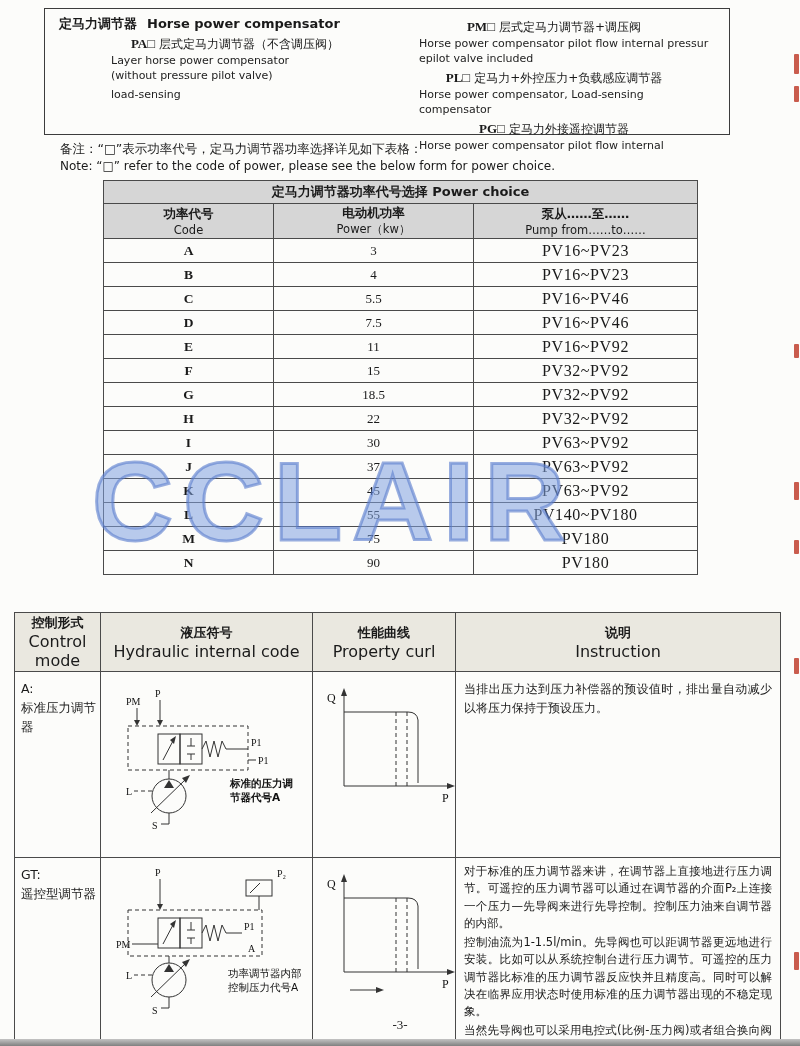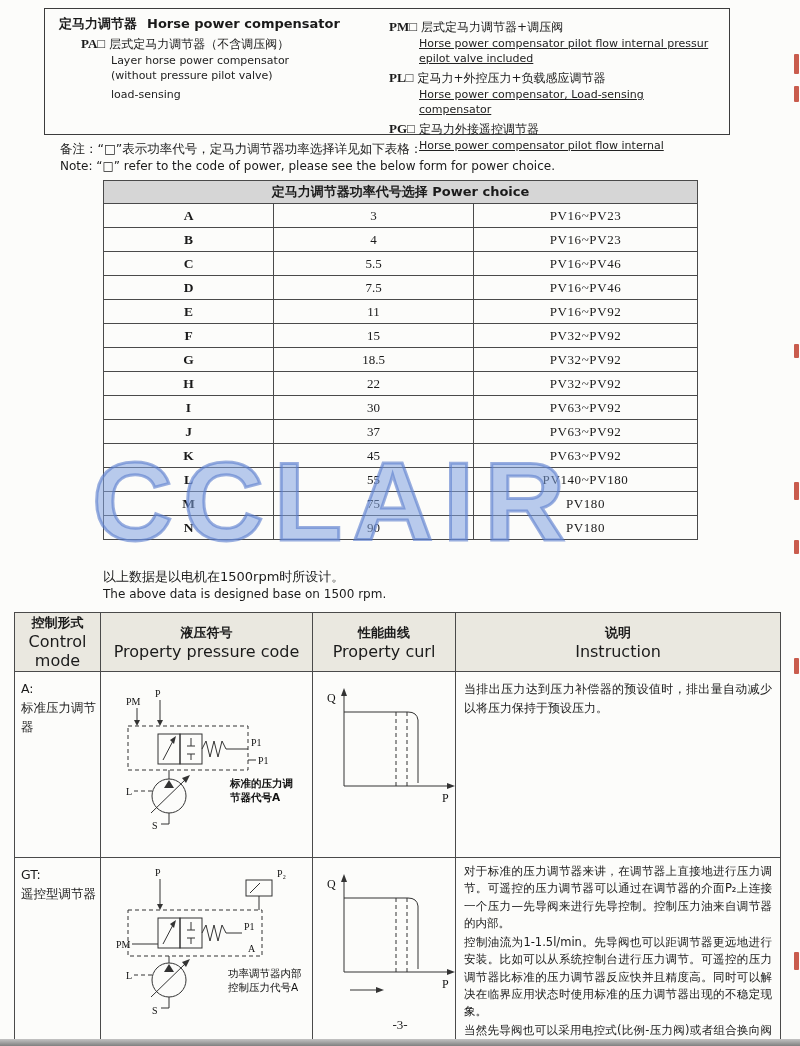--- a/index.html
+++ b/index.html
@@ -13,43 +13,43 @@
   .top-box {
     position:absolute; left:44px; top:8px; width:686px; height:127px;
     border:1px solid #3c3c3c; box-sizing:border-box;
     display:flex; padding:6px 10px 12px 14px;
   }
   .tb-left { width:330px; }
   .tb-right { flex:1; padding-top:1px; }
   .tb-title { font-size:13px; font-weight:bold; }
   .tb-title .en { margin-left:10px; }
   .tb-item { margin-top:3px; }
-  .code-line { font-size:12px; padding-left:22px; white-space:nowrap; }
+  .code-line { font-size:12px; padding-left:22px; white-space:nowrap;text-align:center; }
   .tb-right .code-line { padding-left:0; }
   .code { font-family:"Liberation Serif", serif; font-weight:bold; font-size:13px; margin-right:4px; }
   .en-line { font-size:11px; padding-left:52px; line-height:1.4; color:#222; }
-  .tb-right .en-line { padding-left:30px;text-decoration:underline; }
+  .tb-right .en-line { padding-left:30px; }
 
   
   .note { position:absolute; left:60px; top:141px; line-height:1.35; }
   .note .zh { font-size:12.5px; }
   .note .en { font-size:12px; }
 
   
   .power-wrap { position:absolute; left:103px; top:180px; width:594px; }
   table.power { border-collapse:collapse; width:100%; table-layout:fixed; }
   .power th, .power td { border:1px solid #4a4a4a; text-align:center; padding:0; }
   .p-title td { background:#d6d6d6; font-size:13px; font-weight:bold; height:22px; }
   .p-head th { background:#d6d6d6; height:34px; }
   .p-head .zh { font-size:12.5px; font-weight:bold; }
   .p-head .en { font-size:11.5px; font-weight:normal; }
   .power td.data { height:23px; font-family:"Liberation Serif", serif; }
   td.c-code { font-weight:bold; font-size:13.5px; }
   td.c-pow  { font-size:13px; }
-  td.c-pump { font-size:13px; letter-spacing:0.6px; }
+  td.c-pump { font-size:16px; letter-spacing:0.6px; }
 
   .watermark {
     position:absolute; left:92px; top:446px; width:640px; z-index:5;
     font-family:"Liberation Sans", sans-serif; font-weight:bold;
     font-size:112px; line-height:1; letter-spacing:10px;
     color:rgba(160,192,238,0.30);
     -webkit-text-stroke:3px rgba(88,124,205,0.60);
     text-shadow:0 0 1px rgba(88,124,205,0.35);
     pointer-events:none; white-space:nowrap;
   }
@@ -157,20 +157,34 @@
     <table class="power">
       <colgroup>
           <col style="width:170px">
           <col style="width:200px">
           <col style="width:224px">
         </colgroup>
       <tbody>
         <tr class="p-title">
           <td colspan="3">定马力调节器功率代号选择 Power choice</td>
         </tr>
+        <tr class="p-head">
+          <th>
+            <div class="zh">功率代号</div>
+            <div class="en">Code</div>
+          </th>
+          <th>
+            <div class="zh">电动机功率</div>
+            <div class="en">Power（kw）</div>
+          </th>
+          <th>
+            <div class="zh">泵从……至……</div>
+            <div class="en">Pump from……to……</div>
+          </th>
+        </tr>
         <tr>
             <td class="data c-code">A</td>
             <td class="data c-pow">3</td>
             <td class="data c-pump">PV16~PV23</td>
           </tr>
         <tr>
             <td class="data c-code">B</td>
             <td class="data c-pow">4</td>
             <td class="data c-pump">PV16~PV23</td>
           </tr>
@@ -233,42 +247,38 @@
             <td class="data c-code">N</td>
             <td class="data c-pow">90</td>
             <td class="data c-pump">PV180</td>
           </tr>
       </tbody>
     </table>
   </div>
 
   <div class="watermark">CCLAIR</div>
 
-  <div class="footnote">
-    <div class="zh">以上数据是以电机在1500rpm时所设计。</div>
-    <div class="en">The above data is designed base on 1500 rpm.</div>
-  </div>
 
   <div class="control-wrap">
     <table class="control">
       <colgroup>
           <col style="width:86px">
           <col style="width:212px">
           <col style="width:143px">
           <col style="width:325px">
         </colgroup>
       <tbody>
         <tr class="ct-head">
           <th>
             <div class="zh">控制形式</div>
             <div class="en">Control mode</div>
           </th>
           <th>
             <div class="zh">液压符号</div>
-            <div class="en">Property pressure code</div>
+            <div class="en">Hydraulic internal code</div>
           </th>
           <th>
             <div class="zh">性能曲线</div>
             <div class="en">Property curl</div>
           </th>
           <th>
             <div class="zh">说明</div>
             <div class="en">Instruction</div>
           </th>
         </tr>

